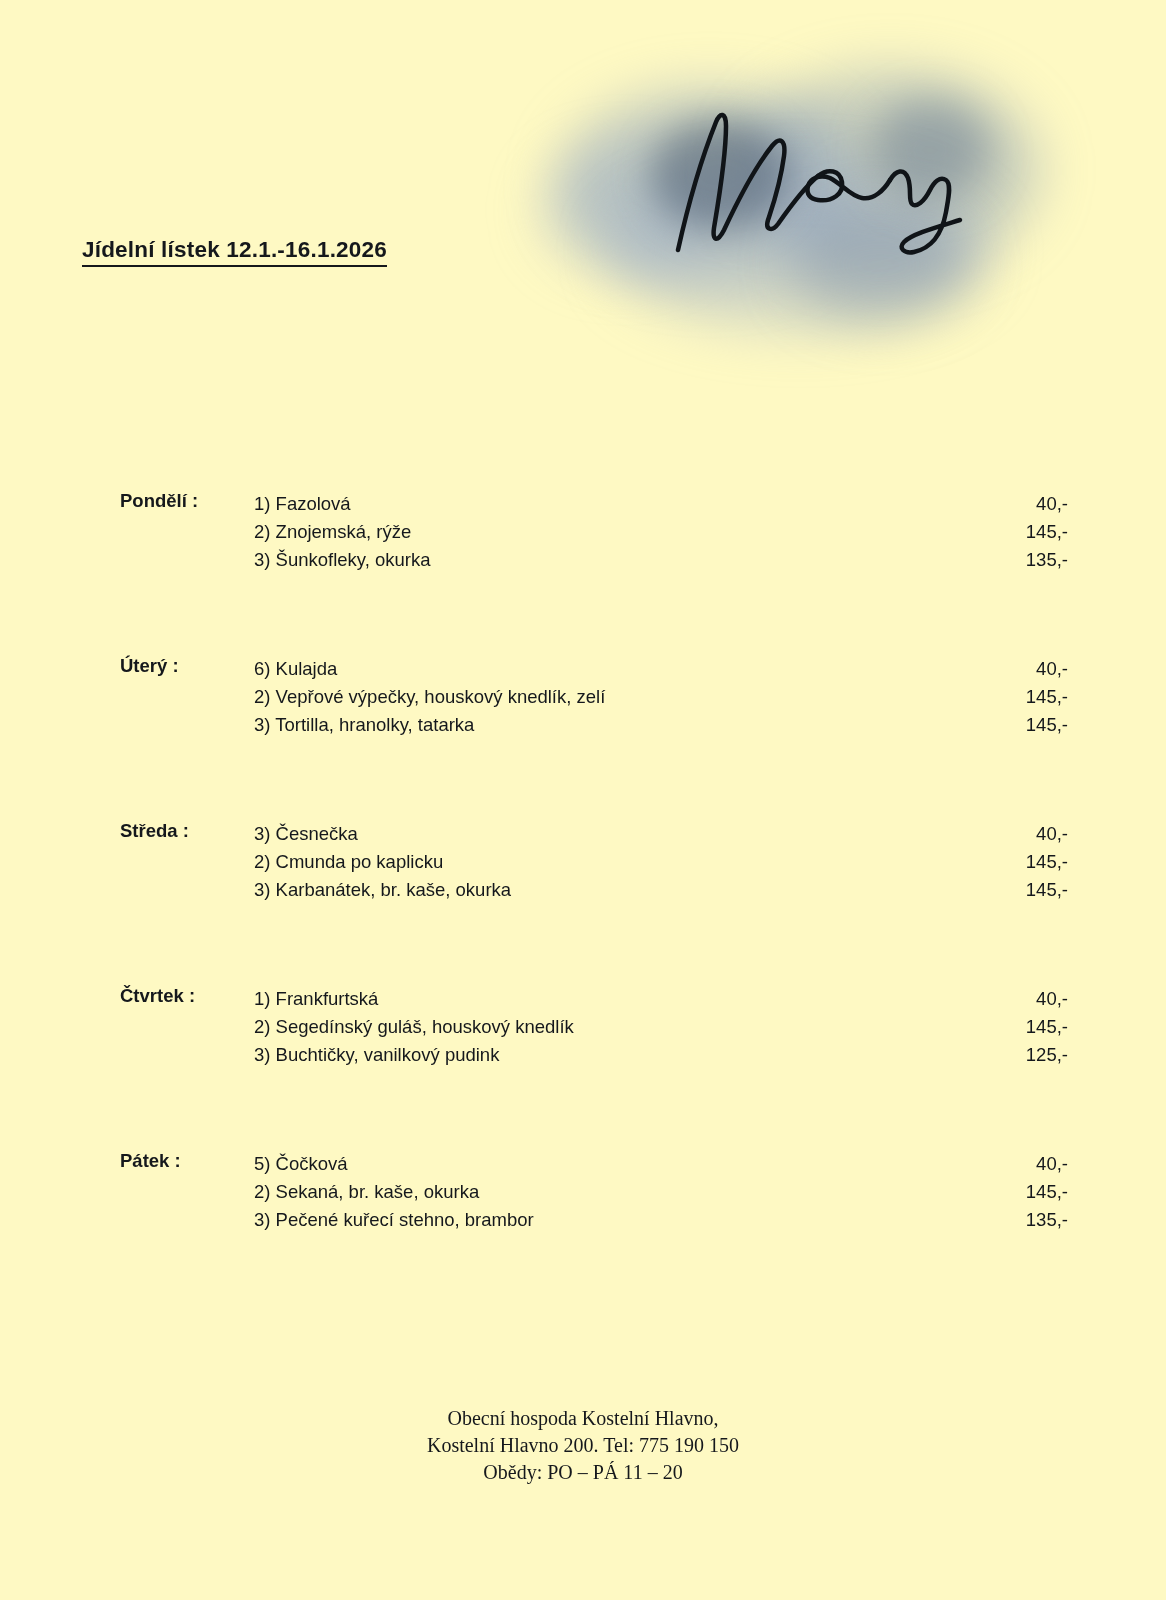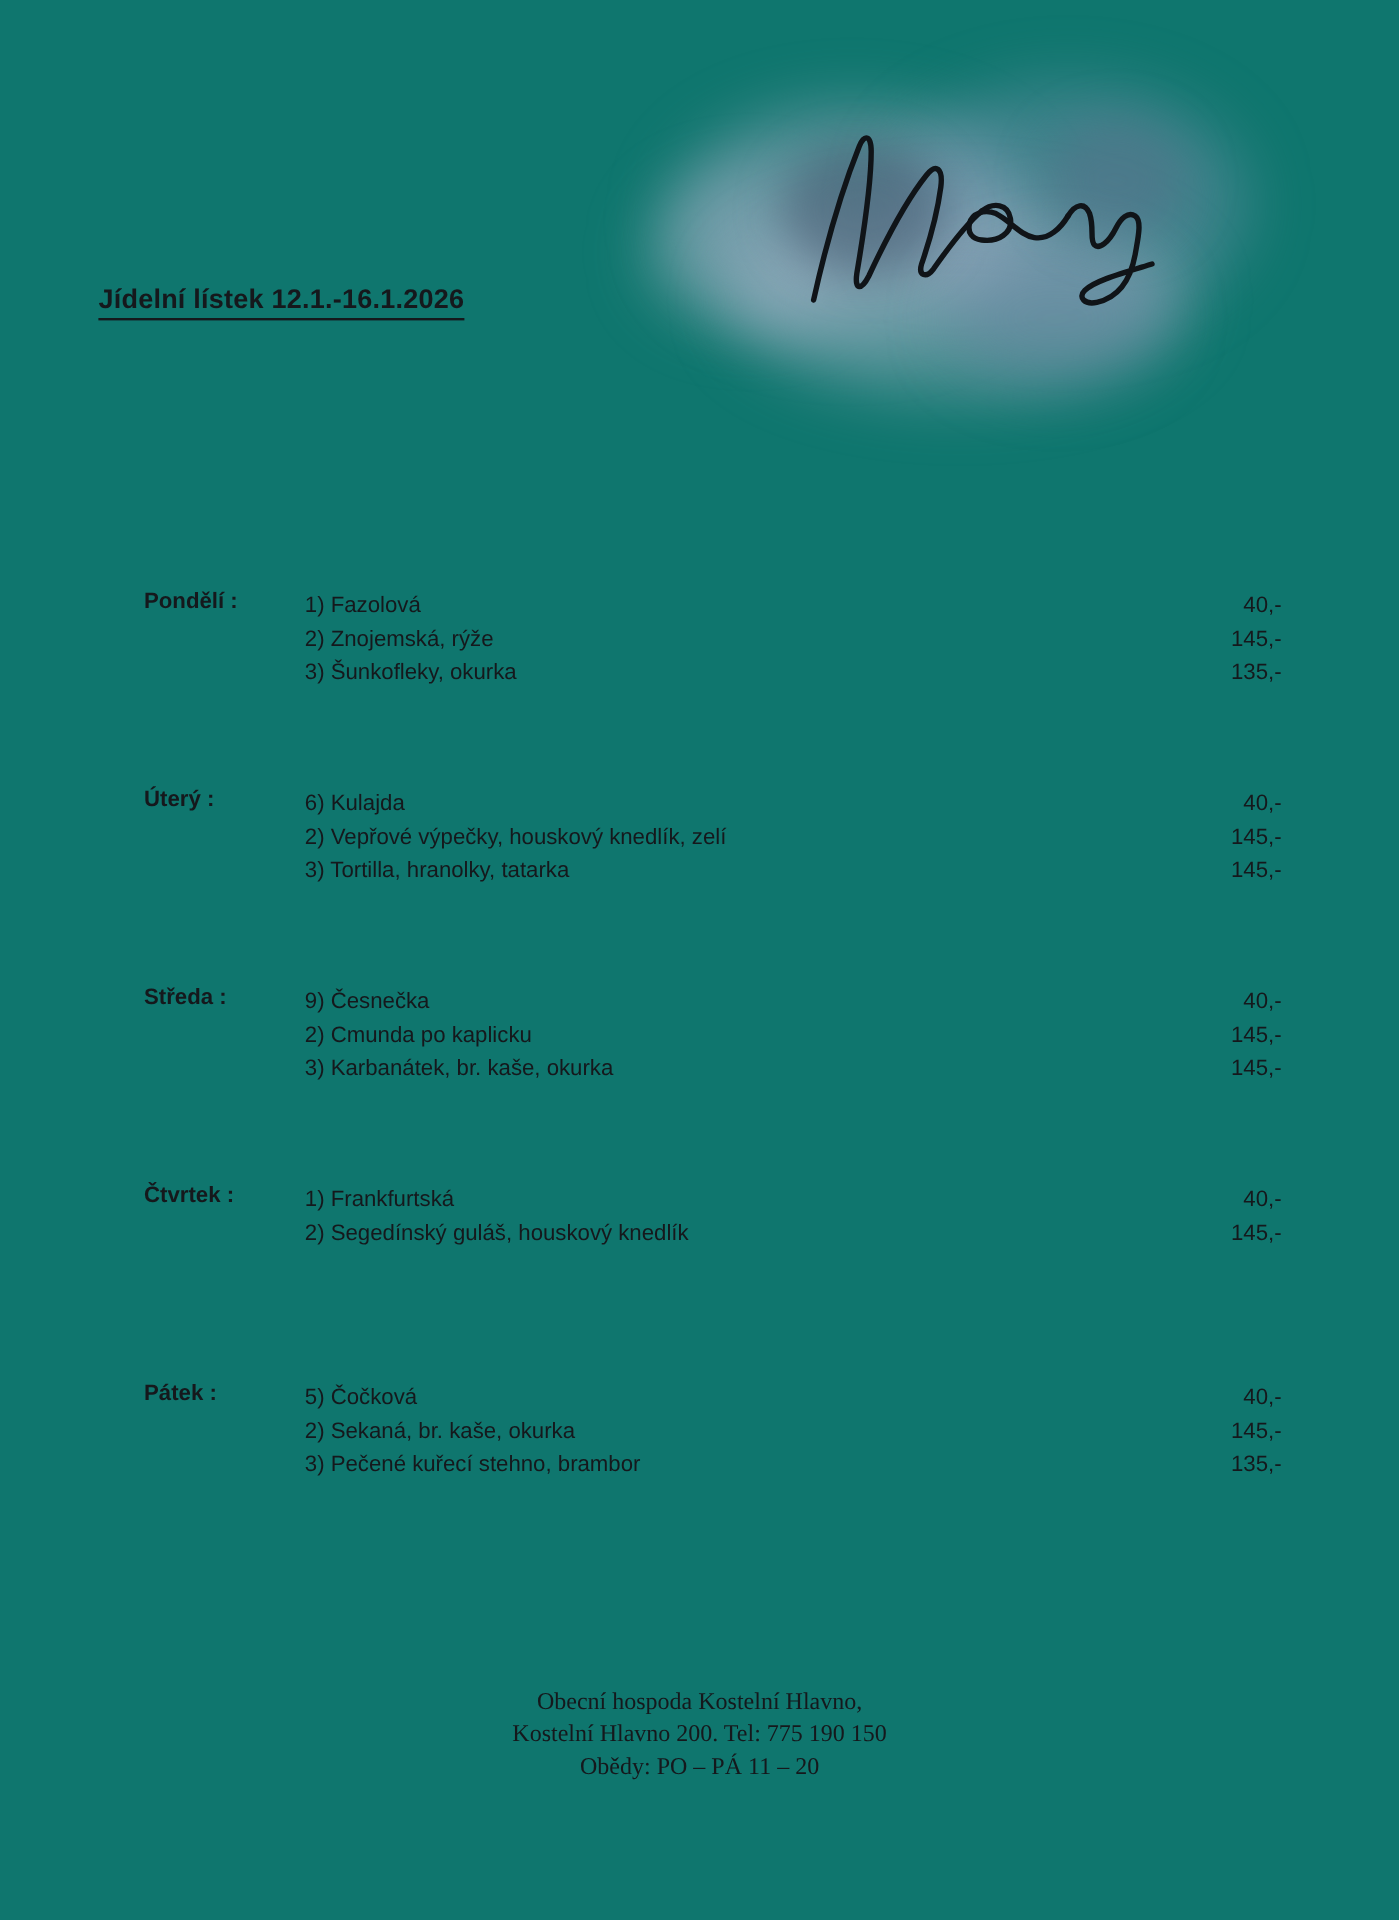--- a/index.html
+++ b/index.html
@@ -8,21 +8,21 @@
     background: #f2f2f2;
   }
   body {
     font-family: "Liberation Sans", sans-serif;
   }
   .page {
     position: relative;
     width: 1166px;
     height: 1600px;
     margin: 0 auto;
-    background: #0f766e;
+    background: #fef9c3;
     overflow: hidden;
   }
   
   .watermark {
     position: absolute;
     left: 540px;
     top: 60px;
     width: 520px;
     height: 290px;
     pointer-events: none;
@@ -179,21 +179,21 @@
           <span class="item-text">3) Tortilla, hranolky, tatarka</span>
           <span class="item-price">145,-</span>
         </div>
       </div>
     </div>
 
     <div class="day-block">
       <div class="day-name">Středa :</div>
       <div class="items">
         <div class="item-row">
-          <span class="item-text">9) Česnečka</span>
+          <span class="item-text">3) Česnečka</span>
           <span class="item-price">40,-</span>
         </div>
         <div class="item-row">
           <span class="item-text">2) Cmunda po kaplicku</span>
           <span class="item-price">145,-</span>
         </div>
         <div class="item-row">
           <span class="item-text">3) Karbanátek, br. kaše, okurka</span>
           <span class="item-price">145,-</span>
         </div>
@@ -203,20 +203,24 @@
     <div class="day-block">
       <div class="day-name">Čtvrtek :</div>
       <div class="items">
         <div class="item-row">
           <span class="item-text">1) Frankfurtská</span>
           <span class="item-price">40,-</span>
         </div>
         <div class="item-row">
           <span class="item-text">2) Segedínský guláš, houskový knedlík</span>
           <span class="item-price">145,-</span>
+        </div>
+        <div class="item-row">
+          <span class="item-text">3) Buchtičky, vanilkový pudink</span>
+          <span class="item-price">125,-</span>
         </div>
       </div>
     </div>
 
     <div class="day-block">
       <div class="day-name">Pátek :</div>
       <div class="items">
         <div class="item-row">
           <span class="item-text">5) Čočková</span>
           <span class="item-price">40,-</span>

